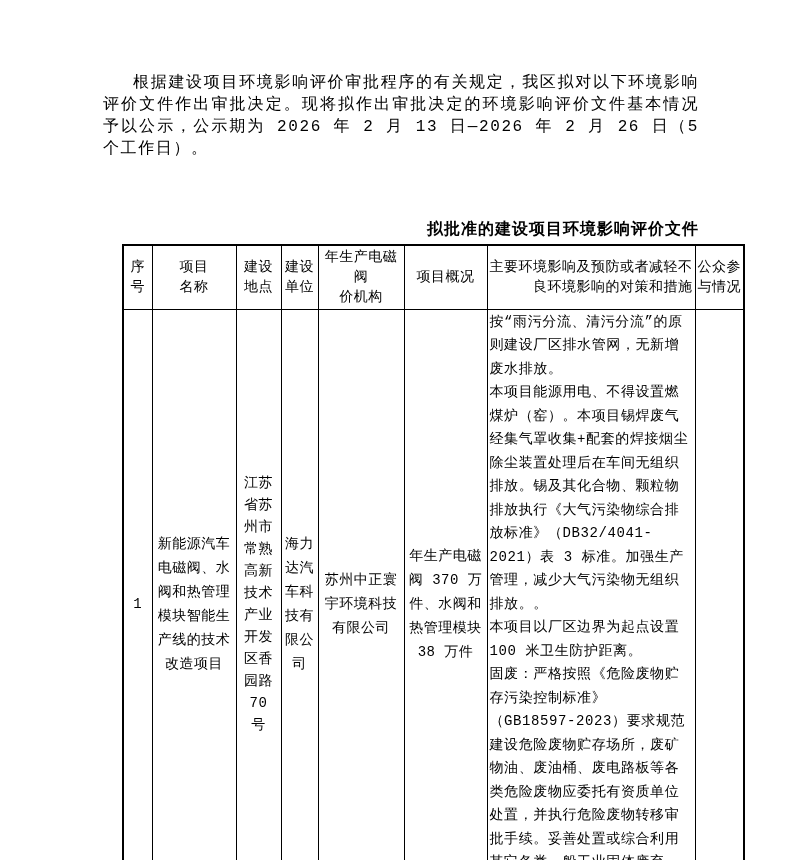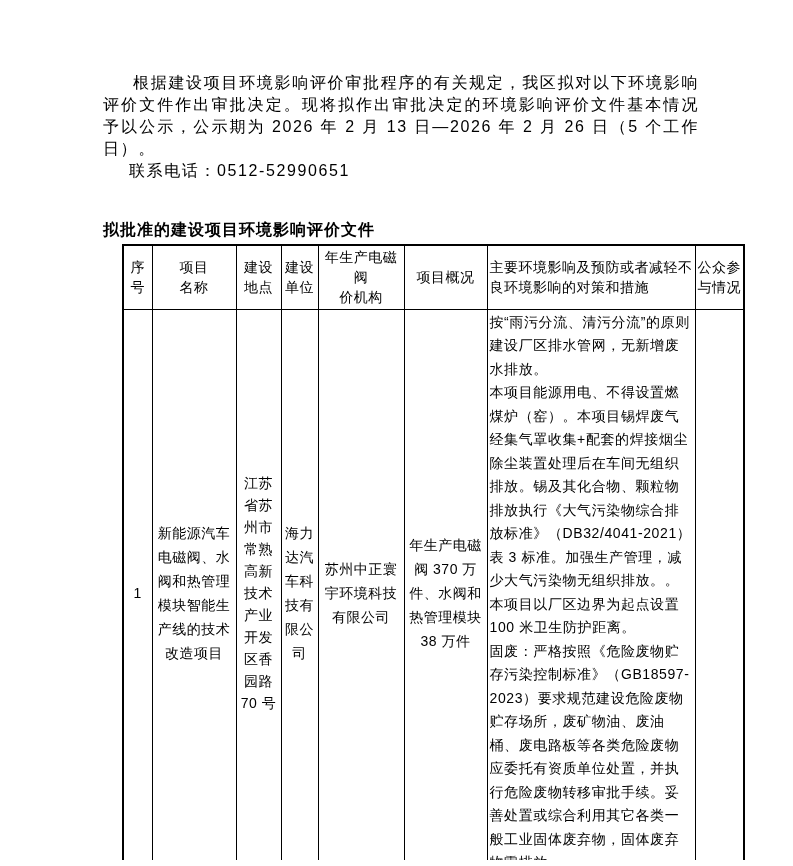--- a/index.html
+++ b/index.html
@@ -1,35 +1,35 @@
 <!DOCTYPE html>
 <html><head>
 <meta charset="utf-8">
 <style>
   html,body{margin:0;padding:0;background:#ffffff;}
   .page{
     position:relative;
     width:793px;height:860px;
     background:#ffffff;
     color:#000;
-    font-family:Liberation Sans, sans-serif;
+    font-family:Liberation Mono, monospace;
     overflow:hidden;
   }
   .doc-text{
     position:absolute;left:103px;top:72px;width:596px;
     font-size:16px;line-height:22px;letter-spacing:1.6px;
     text-align:justify;
   }
   .doc-text p{margin:0;}
   .para-indent{text-indent:30px;}
   .para-contact{padding-left:26px;}
   .para-hearing{text-indent:17px;}
   .table-title{
     position:absolute;left:103px;top:219px;width:596px;
-    margin:0;text-align:left;
+    margin:0;text-align:right;
     font-size:16px;font-weight:bold;letter-spacing:1px;
     line-height:22px;
   }
   table.approval{
     position:absolute;left:122px;top:244px;
     width:621px;
     border-collapse:collapse;table-layout:fixed;
     border:2px solid #000;
   }
   .approval th,.approval td{
@@ -38,42 +38,41 @@
     font-size:14px;
     padding:1px 2px;
     color:#000;
     overflow:hidden;
   }
   .approval th{
     text-align:center;vertical-align:middle;
     line-height:20px;white-space:pre-line;
     letter-spacing:0.5px;
   }
-  th.h-measures,th.h-public{text-align:left;}
+  th.h-measures,th.h-public{text-align:right;}
   .approval td{
     text-align:center;vertical-align:middle;
     line-height:24px;letter-spacing:0.5px;
   }
   td.c-location{line-height:22px;}
   td.c-measures{
     text-align:left;vertical-align:top;
     line-height:23.5px;white-space:pre-line;
     letter-spacing:0.6px;padding:1px 2px;
   }
   tr.header-row{height:64px;}
   tr.body-row{height:475px;}
 </style>
 </head>
 <body>
 
 <div class="page">
 
   <div class="doc-text">
     <p class="para-indent">根据建设项目环境影响评价审批程序的有关规定，我区拟对以下环境影响评价文件作出审批决定。现将拟作出审批决定的环境影响评价文件基本情况予以公示，公示期为 2026 年 2 月 13 日—2026 年 2 月 26 日（5 个工作日）。</p>
-    <p class="para-contact">联系电话：0512-52990651</p>
   </div>
 
   <h3 class="table-title">拟批准的建设项目环境影响评价文件</h3>
 
   <table class="approval">
     <colgroup>
       <col style="width:29px">
         <col style="width:84px">
         <col style="width:45px">
         <col style="width:37px">

